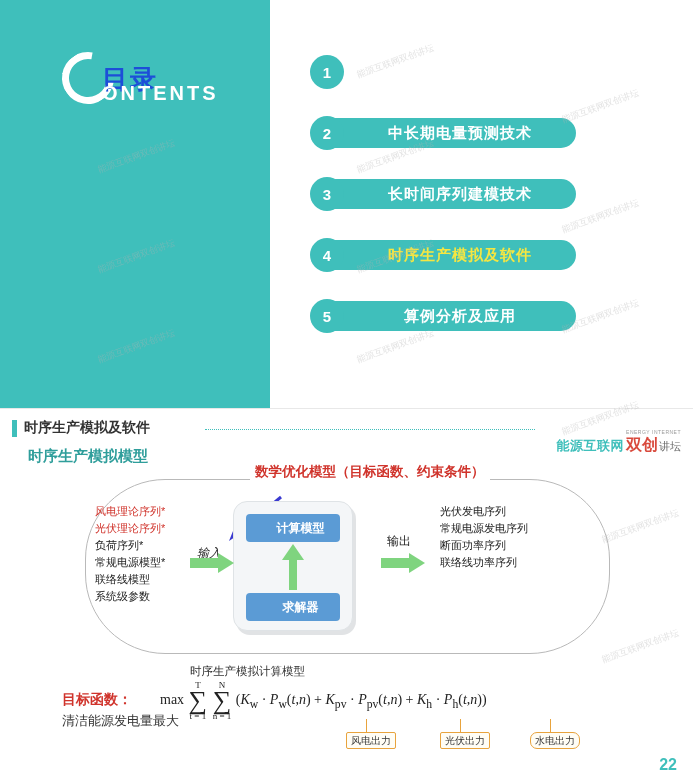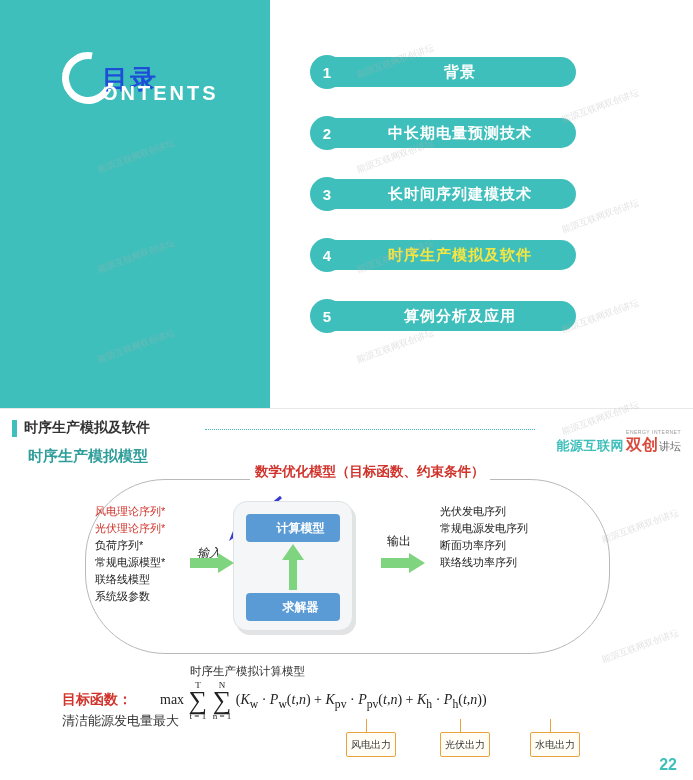--- a/index.html
+++ b/index.html
@@ -310,21 +310,21 @@
   .objective2 {
     position: absolute;
     left: 62px; top: 303px;
     font-size: 13px;
     color: #333333;
   }
 
   .tagbox {
     position: absolute;
     top: 323px;
-    height: 25px;
+    height: 17px;
     border: 1px solid #e8a33d;
     border-radius: 2px;
     background: #fffdf5;
     font-size: 10px;
     color: #333333;
     display: flex;
     align-items: center;
     justify-content: center;
     padding: 0 4px;
   }
@@ -351,21 +351,20 @@
   <div class="toc-panel"></div>
 
   <div class="toc-title-wrap">
     <div class="c-circle"></div>
     <div class="toc-cn">目录</div>
     <div class="toc-en">ONTENTS</div>
   </div>
 
   <div class="toc-list">
     <div class="toc-item">
-      <div class="toc-bar">背景</div>
       <div class="toc-num">1</div>
     </div>
     <div class="toc-item">
       <div class="toc-bar">中长期电量预测技术</div>
       <div class="toc-num">2</div>
     </div>
     <div class="toc-item">
       <div class="toc-bar">长时间序列建模技术</div>
       <div class="toc-num">3</div>
     </div>
@@ -465,21 +464,21 @@
   </div>
 
   <div class="objective">目标函数：</div>
   <div class="objective2">清洁能源发电量最大</div>
 
   <div class="tagline" style="left:366px;"></div>
   <div class="tagbox" style="left:346px;">风电出力</div>
   <div class="tagline" style="left:460px;"></div>
   <div class="tagbox" style="left:440px;">光伏出力</div>
   <div class="tagline" style="left:550px;"></div>
-  <div class="tagbox" style="left:530px;">水电出力</div>
+  <div class="tagbox" style="left:530px;border-radius:7px;">水电出力</div>
 
   <div class="pagenum">22</div>
 </div>
 
 <div id="wm-layer">
     <div class="wm" style="left: 96px; top: 150px;">能源互联网双创讲坛</div>
     <div class="wm" style="left: 96px; top: 250px;">能源互联网双创讲坛</div>
     <div class="wm" style="left: 96px; top: 340px;">能源互联网双创讲坛</div>
     <div class="wm" style="left: 355px; top: 55px;">能源互联网双创讲坛</div>
     <div class="wm" style="left: 355px; top: 150px;">能源互联网双创讲坛</div>

